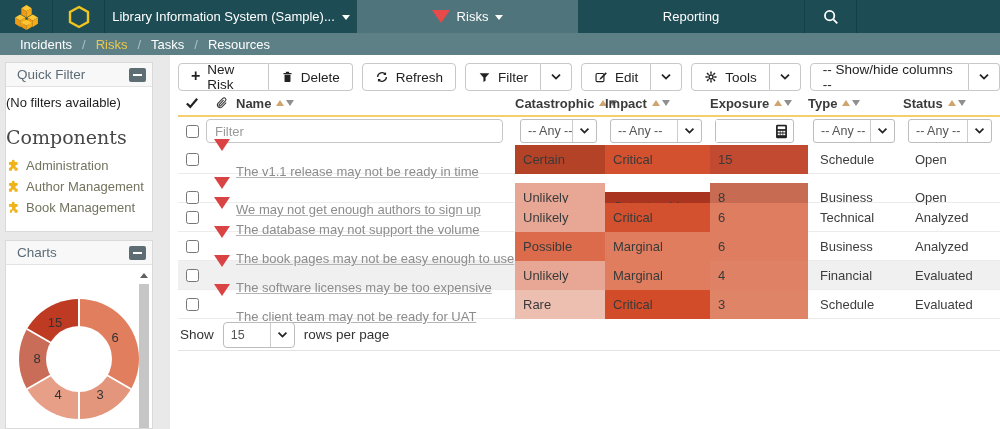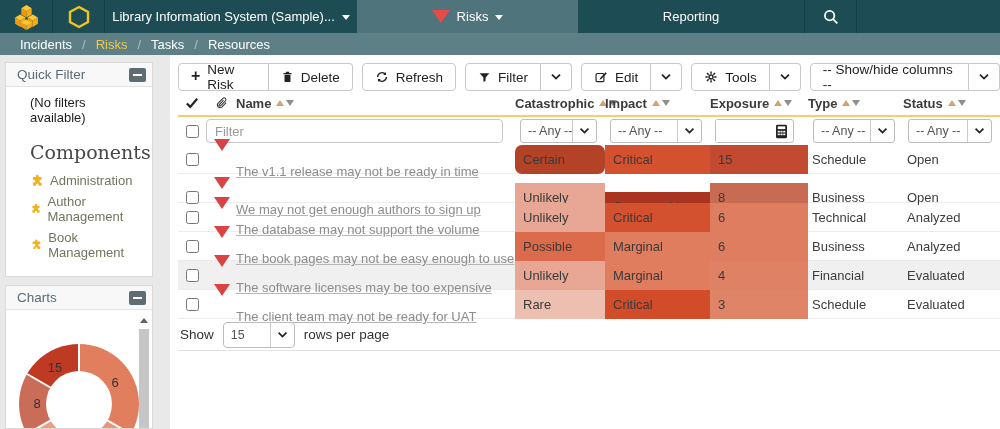--- a/index.html
+++ b/index.html
@@ -25,21 +25,21 @@
   .bc-sep { color:#aebfc3; }
 
   
   .page-body { display:flex; height:374px; }
   .sidebar { width:170px; background:#e9e9e9; padding:7px 17px 0 5px; display:flex; flex-direction:column; }
   .card { background:#fff; border:1px solid #d9d9d9; width:148px; }
   .card-hd { height:24px; background:#f8f8f8; border-bottom:1px solid #e3e3e3; display:flex; align-items:center; justify-content:space-between; padding:0 6px 0 11px; }
   .card-hd-title { color:#5b6b76; font-size:13.5px; }
   .collapse-btn { width:17px; height:14px; background:#5e6c74; border-radius:2px; position:relative; cursor:pointer; }
   .collapse-btn::after { content:""; position:absolute; left:4px; right:4px; top:6px; height:2px; background:#fff; }
-  .qf-body { padding:8px 8px 10px 24px; }
+  .qf-body { padding:8px 8px 10px 0; }
   .qf-empty { font-size:13px; color:#1d1d1d; }
   .comp-title { margin-top:16px; font-family:"DejaVu Serif", serif; font-size:19px; font-weight:400; color:#474747; }
   .comp-list { margin-top:10px; }
   .comp-item { display:flex; align-items:center; gap:6px; margin-bottom:6px; cursor:pointer; }
   .comp-item span { font-size:13px; color:#73735f; }
   .charts-card { margin-top:8px; flex:1; position:relative; overflow:hidden; }
   .charts-body { position:relative; height:100%; }
 
   
   .donut { position:absolute; left:13px; top:34px; width:120px; height:120px; }
@@ -90,21 +90,21 @@
   .exp-input { flex:1; border:none; outline:none; height:100%; width:40px; padding:0 4px; font-size:13px; }
   .exp-calc { width:24px; align-self:stretch; display:flex; align-items:center; justify-content:center; cursor:pointer; }
 
   .trow { height:29px; border-bottom:1px solid #ececec; }
   .trow.hover { background:#f0f0f0; }
   input[type=checkbox] { width:13px; height:13px; cursor:pointer; }
   .risk-tri { width:0; height:0; border-left:8px solid transparent; border-right:8px solid transparent; border-top:12px solid #d94343; margin-left:8px; }
   .name-link { font-size:13px; color:#8c8c8c; text-decoration:underline; text-decoration-color:#b5b5b5; cursor:pointer; white-space:nowrap; overflow:hidden;margin-top:24px; }
   .ccell { height:29px; display:flex; align-items:center; padding-left:8px; font-size:13px; color:#3a3a3a; position:relative; }
   .ccell::after { content:""; position:absolute; left:0; right:0; bottom:-1px; height:1px; background:#fff; }
-  .tcell { font-size:13px; color:#3d3d3d; padding-left:4px; }
+  .tcell { font-size:13px; color:#3d3d3d; padding-left:12px; }
 
   .tfoot { height:32px; display:flex; align-items:center; gap:9px; padding-left:2px; border-bottom:1px solid #e3e3e3; font-size:13.5px; color:#333; }
   .rows-select { width:72px; height:26px; border:1px solid #bdbdbd; border-radius:4px; display:flex; align-items:center; cursor:pointer; }
 
   svg.ic { display:block; }
 </style>
 </head>
 <body>
 
 <div class="topbar">
@@ -425,21 +425,21 @@
           </span>
       </div>
     </div>
 
     <div class="grid-row trow">
       <div class="center">
           <input type="checkbox" style="">
         </div>
       <div><span class="risk-tri"></span></div>
       <span class="name-link">The v1.1 release may not be ready in time</span>
-      <div class="ccell" style="background-color: rgb(180, 66, 39); border-radius: 7px;">Certain</div>
+      <div class="ccell" style="background-color: rgb(180, 66, 39);">Certain</div>
       <div class="ccell" style="background-color: rgb(212, 81, 47);">Critical</div>
       <div class="ccell" style="background-color: rgb(193, 74, 49);">15</div>
       <span class="tcell">Schedule</span>
       <span class="tcell">Open</span>
     </div>
     <div class="grid-row trow">
       <div class="center">
           <input type="checkbox" style="">
         </div>
       <div><span class="risk-tri"></span></div>

